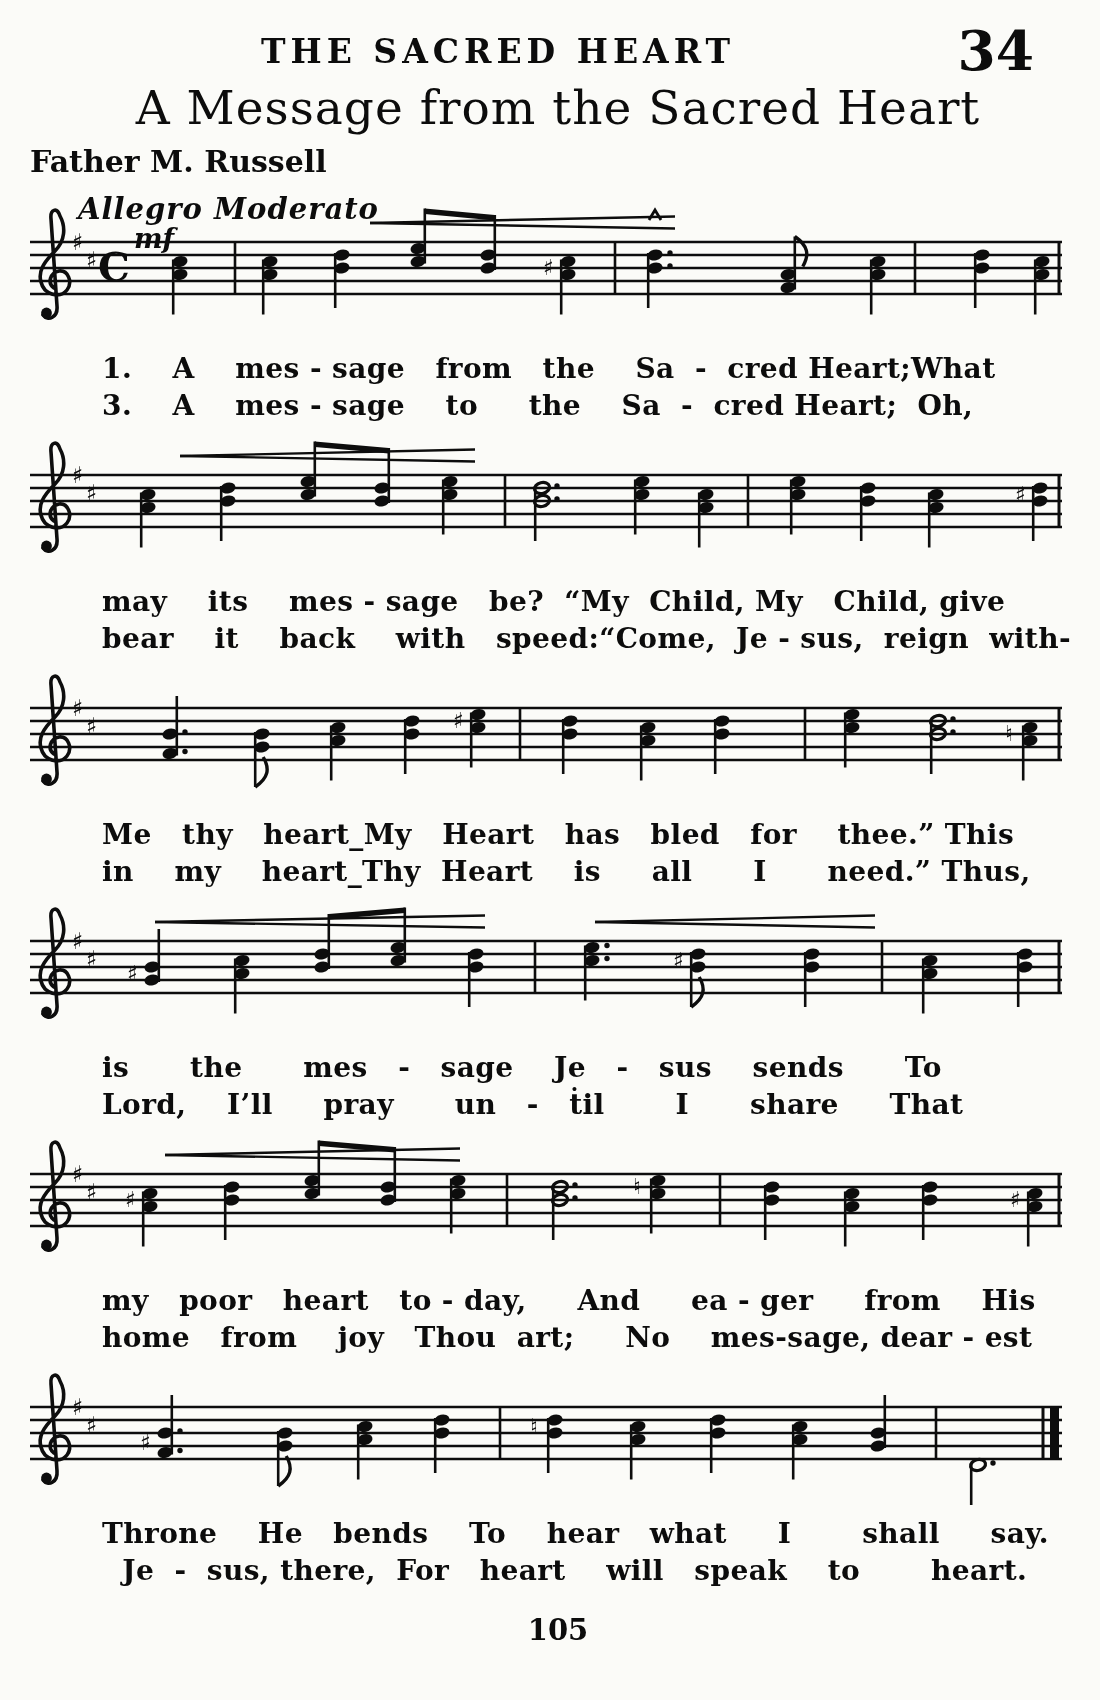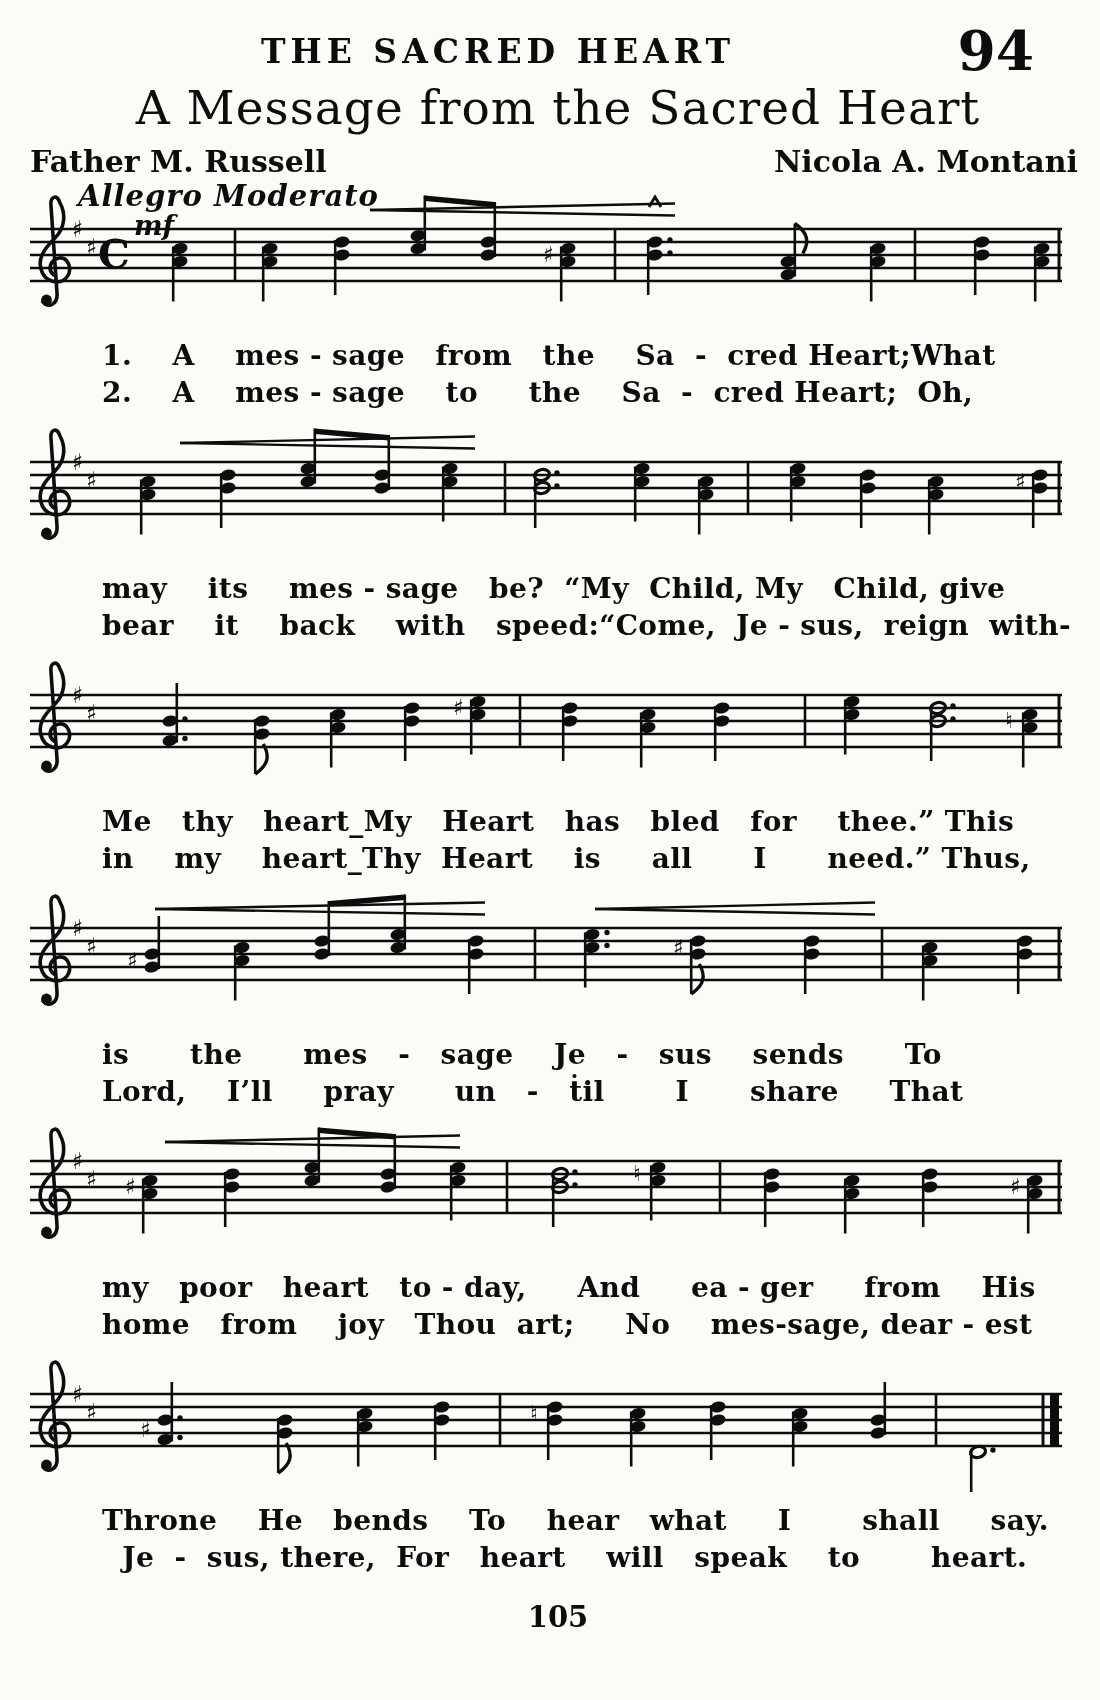--- a/index.html
+++ b/index.html
@@ -17,21 +17,21 @@
   }
   .hymn-no{position:absolute;right:52px;top:6px;font-size:55px;font-weight:bold;}
   h1.title{
     margin:0;font-size:47px;font-weight:normal;text-align:center;
     letter-spacing:1px;line-height:56px;
   }
   .byline{
     display:flex;justify-content:space-between;
     font-size:30px;font-weight:bold;margin:8px 8px 0 0;
   }
-  .score{position:relative;margin-top:8px;}
+  .score{position:relative;margin-top:21px;}
   .tempo{
     position:absolute;top:-8px;left:48px;z-index:2;
     font-style:italic;font-weight:bold;font-size:29px;letter-spacing:1px;
   }
   .dyn{
     position:absolute;top:23px;left:104px;z-index:2;
     font-style:italic;font-weight:bold;font-size:27px;
   }
   .system{margin-bottom:9px;}
   .system svg{display:block;}
@@ -42,26 +42,25 @@
   .footer{
     text-align:center;font-size:29px;font-weight:bold;margin-top:24px;
   }
 </style>
 </head>
 <body>
 
 <div class="sheet">
   <div class="masthead">
     <div class="series">THE  SACRED  HEART</div>
-    <div class="hymn-no">94</div>
+    <div class="hymn-no">34</div>
   </div>
   <h1 class="title">A Message from the Sacred Heart</h1>
   <div class="byline">
     <span>Father M. Russell</span>
-    <span>Nicola A. Montani</span>
   </div>
 
   <div class="score">
     <div class="tempo">Allegro Moderato</div>
     <div class="dyn">mf</div>
 
   <div class="system">
         <svg viewBox="0 0 1032 150" width="1032" height="150">
           <line x1="0" y1="42" x2="1032" y2="42" stroke="#0d0d0d" stroke-width="2.6"></line>
           <line x1="0" y1="55" x2="1032" y2="55" stroke="#0d0d0d" stroke-width="2.6"></line>
@@ -113,21 +112,21 @@
           <ellipse cx="848" cy="74.5" rx="7.6" ry="5.4" transform="rotate(-14 848 74.5)" fill="#0d0d0d"></ellipse>
           <line x1="841.2" y1="59.5" x2="841.2" y2="114.5" stroke="#0d0d0d" stroke-width="2.6"></line>
           <ellipse cx="952" cy="55" rx="7.6" ry="5.4" transform="rotate(-14 952 55)" fill="#0d0d0d"></ellipse>
           <ellipse cx="952" cy="68" rx="7.6" ry="5.4" transform="rotate(-14 952 68)" fill="#0d0d0d"></ellipse>
           <line x1="945.2" y1="53" x2="945.2" y2="108" stroke="#0d0d0d" stroke-width="2.6"></line>
           <ellipse cx="1012" cy="61.5" rx="7.6" ry="5.4" transform="rotate(-14 1012 61.5)" fill="#0d0d0d"></ellipse>
           <ellipse cx="1012" cy="74.5" rx="7.6" ry="5.4" transform="rotate(-14 1012 74.5)" fill="#0d0d0d"></ellipse>
           <line x1="1005.2" y1="59.5" x2="1005.2" y2="114.5" stroke="#0d0d0d" stroke-width="2.6"></line>
         </svg>
         <div class="lyric v1">1.    A    mes - sage   from   the    Sa  -  cred Heart;What</div>
-        <div class="lyric v2">2.    A    mes - sage    to     the    Sa  -  cred Heart;  Oh,</div>
+        <div class="lyric v2">3.    A    mes - sage    to     the    Sa  -  cred Heart;  Oh,</div>
       </div>
       <div class="system">
         <svg viewBox="0 0 1032 150" width="1032" height="150">
           <line x1="0" y1="42" x2="1032" y2="42" stroke="#0d0d0d" stroke-width="2.6"></line>
           <line x1="0" y1="55" x2="1032" y2="55" stroke="#0d0d0d" stroke-width="2.6"></line>
           <line x1="0" y1="68" x2="1032" y2="68" stroke="#0d0d0d" stroke-width="2.6"></line>
           <line x1="0" y1="81" x2="1032" y2="81" stroke="#0d0d0d" stroke-width="2.6"></line>
           <line x1="0" y1="94" x2="1032" y2="94" stroke="#0d0d0d" stroke-width="2.6"></line>
           <path d="M 30 16 C 36 27 35 41 25 51 C 13 63 8 72 11 82 C 14 95 30 99 37 90 C 43 82 38 70 29 71 C 20 73 17 83 24 88 M 30 16 C 27 7 20 9 21 19 L 27 106 C 28 117 18 122 13 115" fill="none" stroke="#0d0d0d" stroke-width="3.6" stroke-linecap="round"></path>
           <circle cx="16.5" cy="113" r="5.4" fill="#0d0d0d"></circle>

